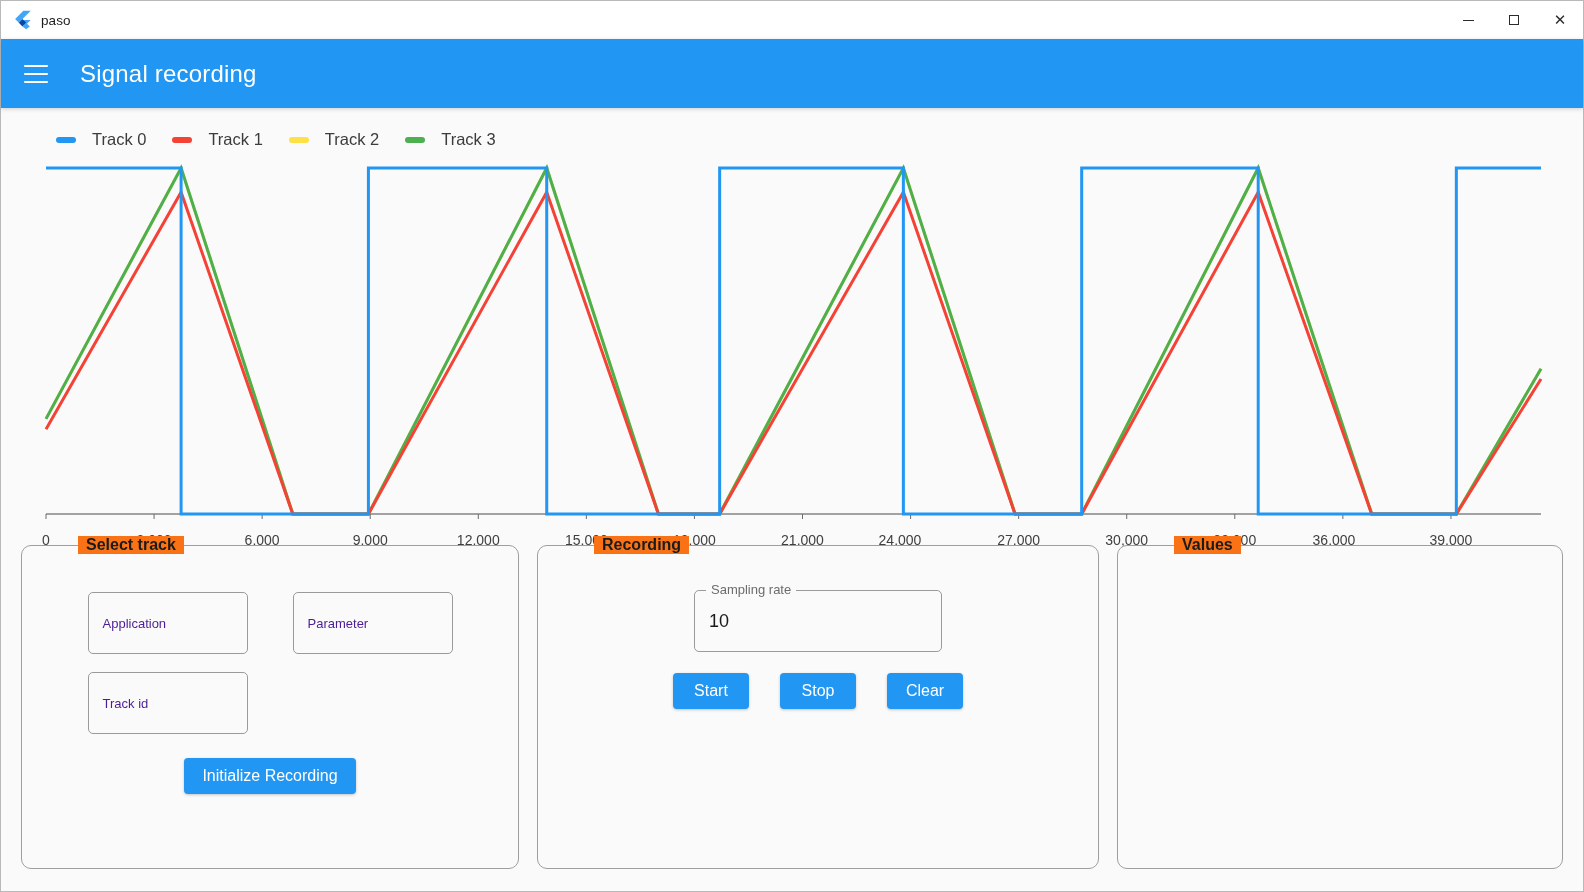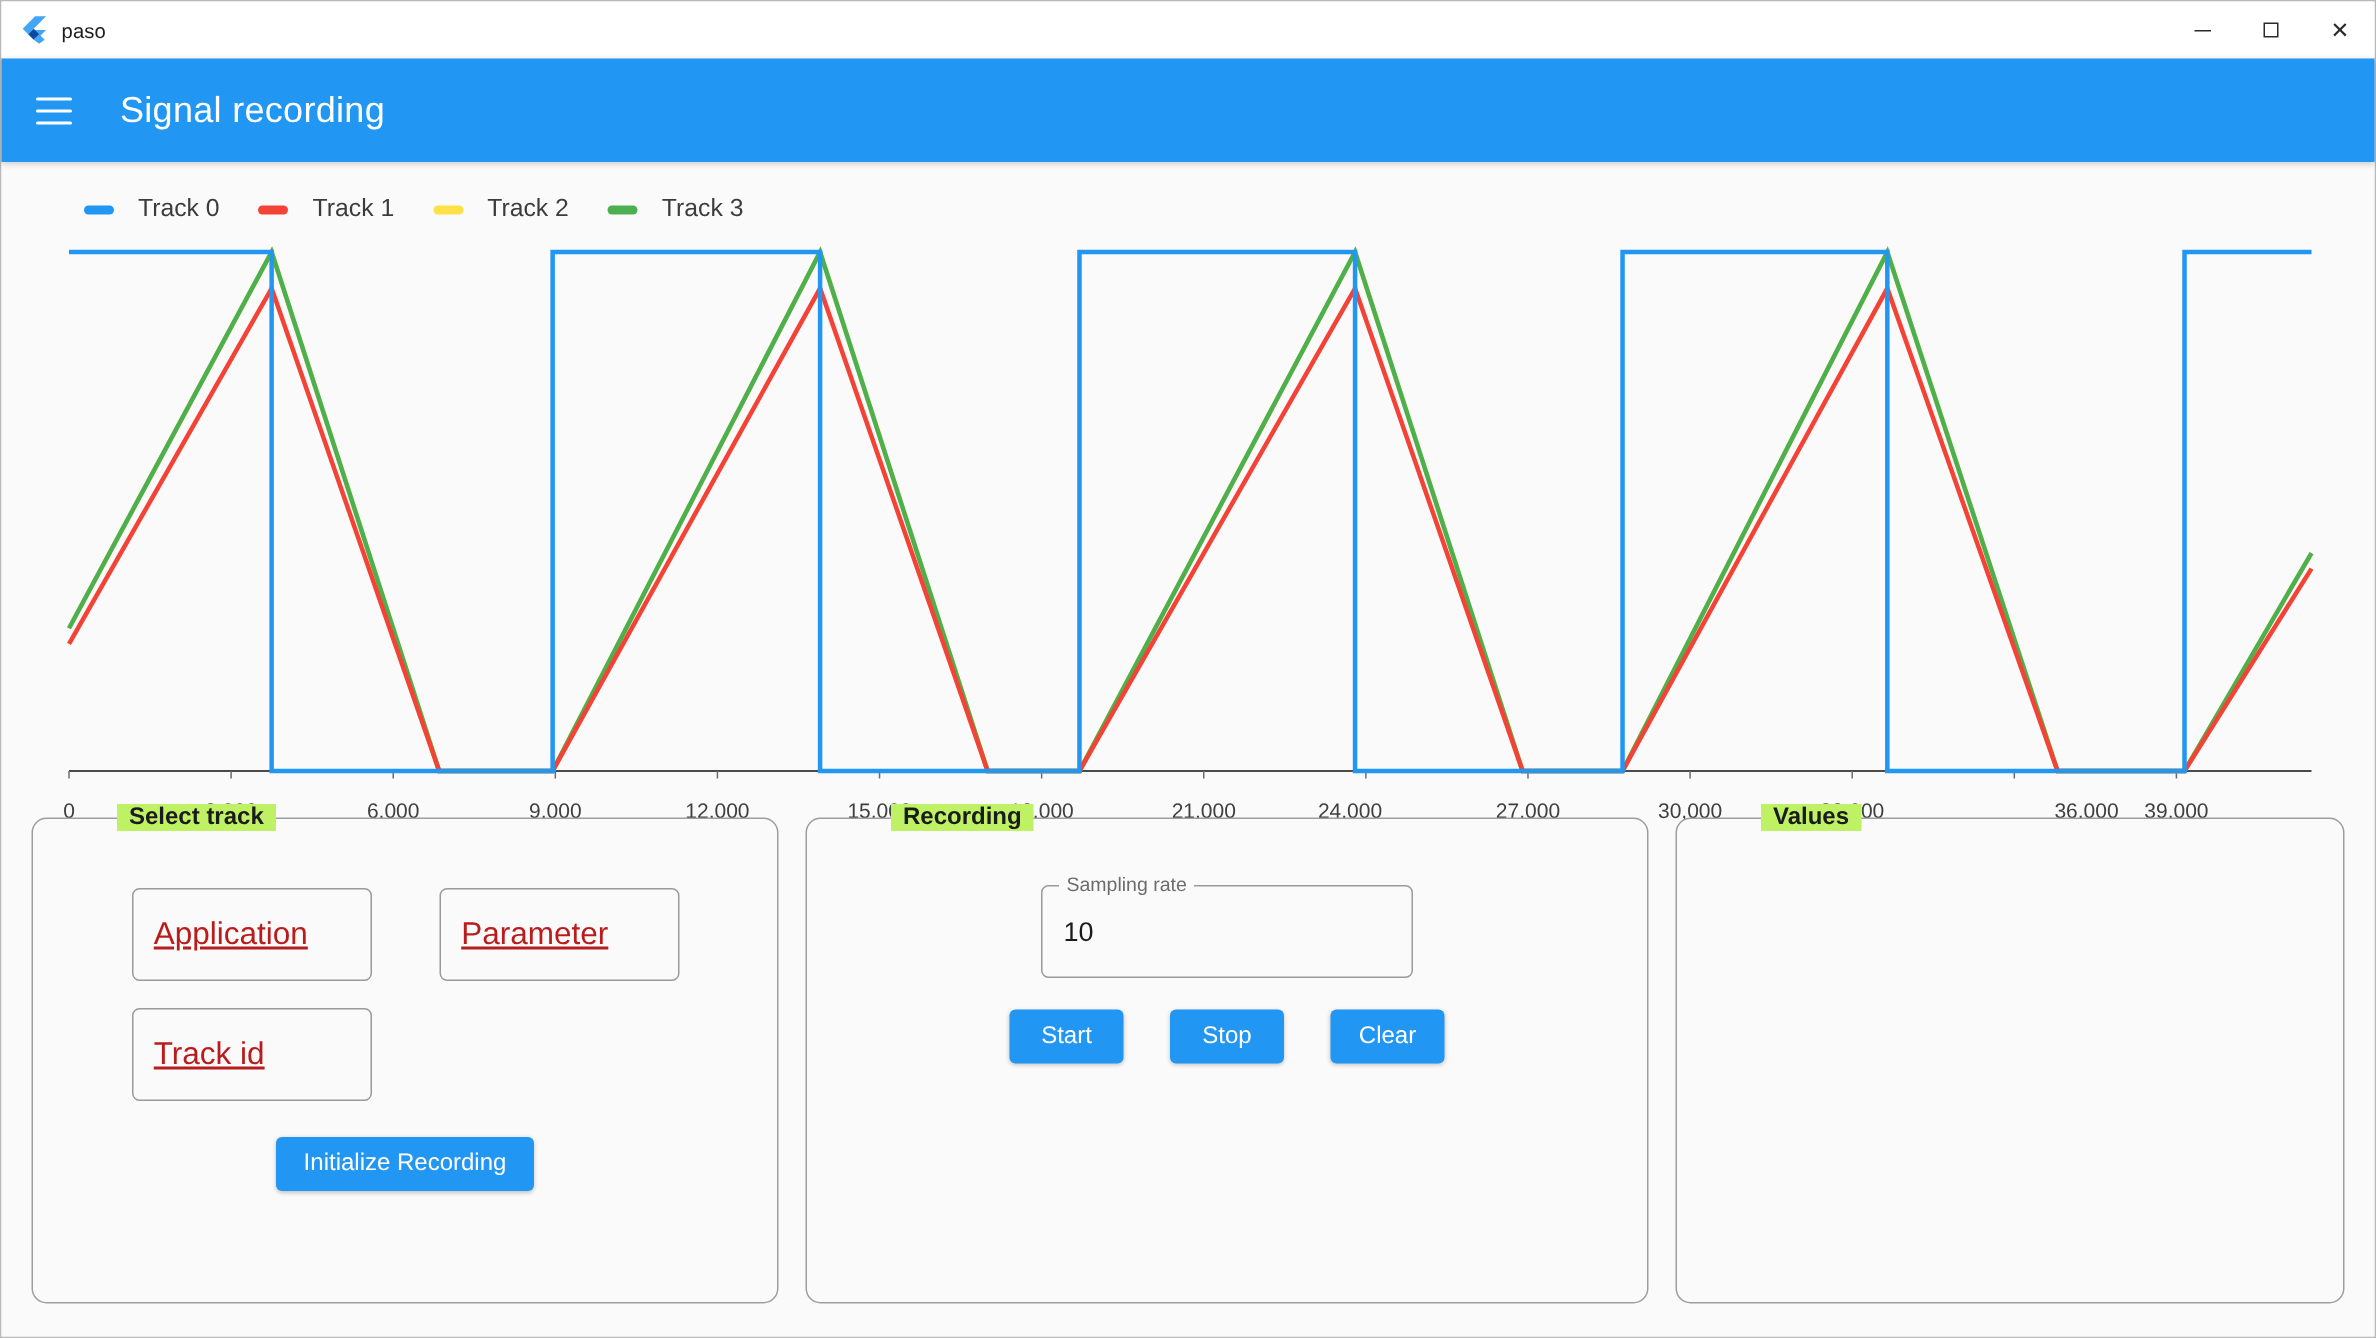--- a/index.html
+++ b/index.html
@@ -80,37 +80,37 @@
   
   .panels { display: flex; gap: 18px; padding: 14px 20px 22px 20px; flex: 1; }
   .panel {
     position: relative;
     border: 1px solid #9e9e9e; border-radius: 10px;
     background: #fafafa;
     padding: 26px 18px 16px 18px;
   }
   .panel-legend {
     position: absolute; top: -10px; left: 56px;
-    background: #bef264; padding: 0 8px;
+    background: #f97316; padding: 0 8px;
     font-size: 16px; font-weight: bold; color: #1b1b1b;
   }
   .p-select { width: 498px; }
   .p-recording { width: 562px; }
   .p-values { flex: 1; }
 
   .field-grid {
     display: grid; grid-template-columns: 160px 160px; gap: 18px 45px;
     justify-content: center; margin-top: 20px;
   }
   .field {
     height: 62px; border: 1px solid #9a9a9a; border-radius: 5px;
     background: transparent;
     display: flex; align-items: center; padding: 0 14px;
   }
-  .field-ph { font-size: 21px; color: #b91c1c; text-decoration: underline; }
+  .field-ph { font-size: 13px; color: #4c1d95; }
 
   .btn {
     background: #2196F3; color: #fff; border: none; border-radius: 4px;
     font-size: 16px; font-family: "Liberation Sans", sans-serif;
     padding: 9px 18px; cursor: pointer;
     box-shadow: 0 1px 3px rgba(0,0,0,.22);
   }
   .init-row { display: flex; justify-content: center; margin-top: 24px; }
 
   
@@ -215,21 +215,21 @@
           <span class="xlabel" style="left:261.14457831325296px">6,000</span>
           <span class="xlabel" style="left:369.2168674698795px">9,000</span>
           <span class="xlabel" style="left:477.289156626506px">12,000</span>
           <span class="xlabel" style="left:585.3614457831326px">15,000</span>
           <span class="xlabel" style="left:693.433734939759px">18,000</span>
           <span class="xlabel" style="left:801.5060240963855px">21,000</span>
           <span class="xlabel" style="left:899px">24,000</span>
           <span class="xlabel" style="left:1017.6506024096385px">27,000</span>
           <span class="xlabel" style="left:1125.7228915662652px">30,000</span>
           <span class="xlabel" style="left:1233.7951807228915px">33,000</span>
-          <span class="xlabel" style="left:1390px">36,000</span>
+          <span class="xlabel" style="left:1333px">36,000</span>
           <span class="xlabel" style="left:1449.9397590361446px">39,000</span>
         </div>
     </div>
 
     <div class="panels">
 
       <div class="panel p-select">
         <div class="panel-legend">Select track</div>
         <div class="field-grid">
           <div class="field">

